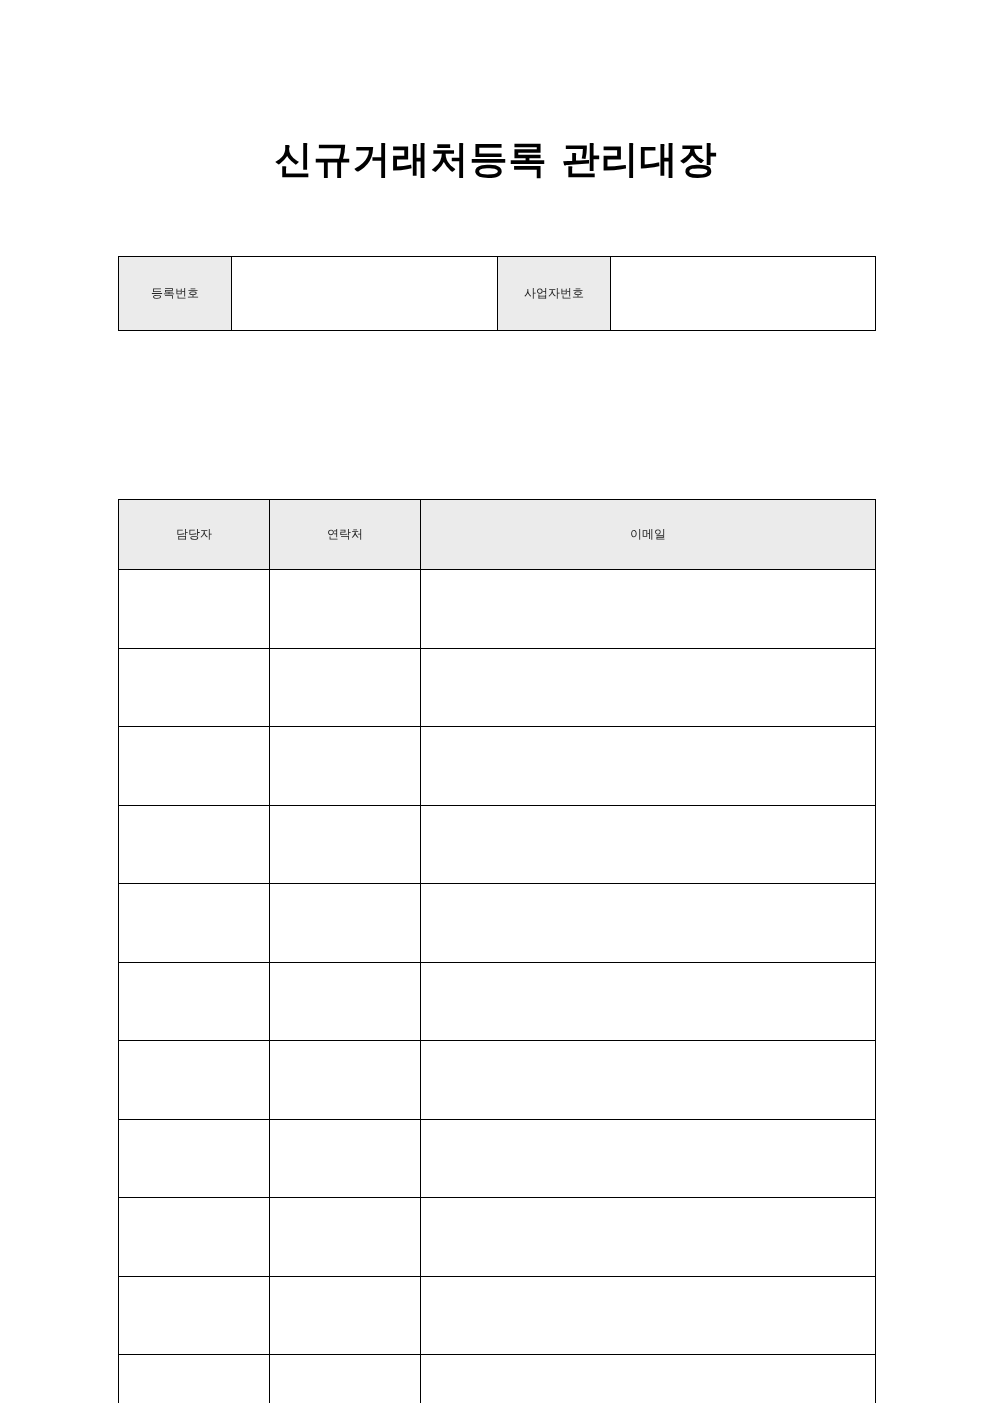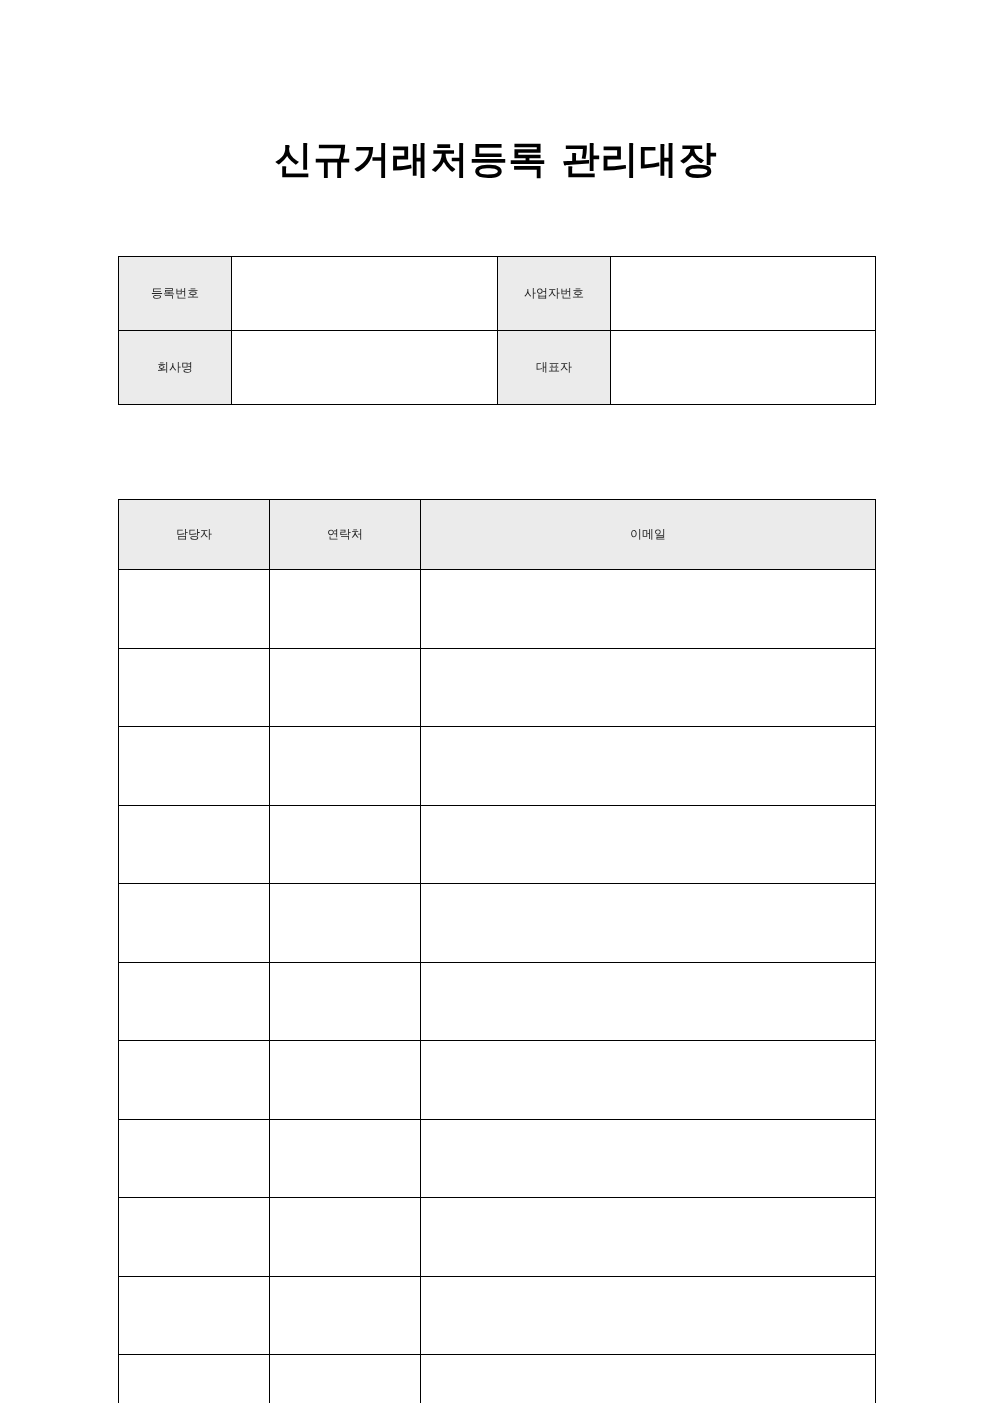--- a/index.html
+++ b/index.html
@@ -34,26 +34,20 @@
     <col style="width:113px">
       <col style="width:266px">
       <col style="width:113px">
       <col style="width:265px">
   </colgroup>
   <tbody>
       <tr>
     <td class="lbl">등록번호</td>
     <td></td>
     <td class="lbl">사업자번호</td>
-    <td></td>
-  </tr>
-  <tr>
-    <td class="lbl">회사명</td>
-    <td></td>
-    <td class="lbl">대표자</td>
     <td></td>
   </tr>
 </tbody>
   </table>
 
 <table class="contacts">
   <colgroup>
     <col style="width:151px">
       <col style="width:151px">
       <col style="width:455px">

